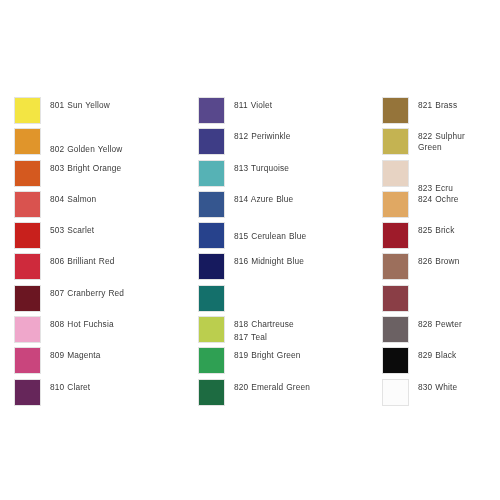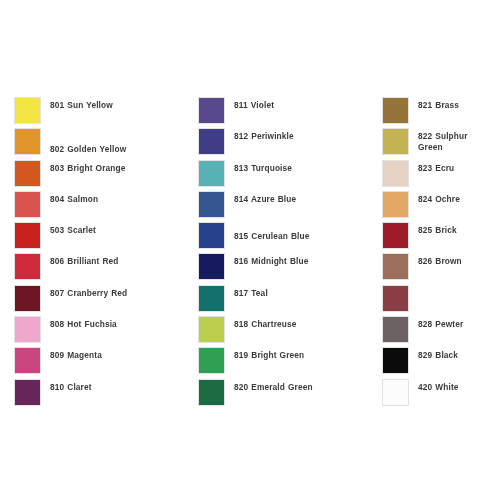--- a/index.html
+++ b/index.html
@@ -25,21 +25,20 @@
   }
   .col-0 { left: 14px;  width: 172px; }
   .col-1 { left: 198px; width: 172px; }
   .col-2 { left: 382px; width: 104px; }
 
   .row {
     position: relative;
     height: 31.3px;
     display: flex;
     align-items: flex-start;
-    font-weight: bold;
   }
   .swatch {
     width: 27px;
     height: 27px;
     flex: 0 0 27px;
     border: 1px solid #e3e3e3;
     box-sizing: border-box;
   }
   .label {
     margin-left: 9px;
@@ -121,21 +120,21 @@
       <div class="row">
         <div class="swatch" style="border-color: rgb(227, 227, 227); background-color: rgb(39, 66, 140);"></div>
         <div class="label" style="color: rgb(58, 58, 58); margin-top: 6px;">815 Cerulean Blue</div>
       </div>
       <div class="row">
         <div class="swatch" style="border-color: rgb(227, 227, 227); background-color: rgb(22, 26, 94);"></div>
         <div class="label" style="color: rgb(58, 58, 58);">816 Midnight Blue</div>
       </div>
       <div class="row">
         <div class="swatch" style="border-color: rgb(227, 227, 227); background-color: rgb(20, 112, 107);"></div>
-        <div class="label" style="color: rgb(58, 58, 58);">817 Teal</div>
+        <div class="label" style="color: rgb(58, 58, 58); margin-top: 44px;">817 Teal</div>
       </div>
       <div class="row">
         <div class="swatch" style="border-color: rgb(227, 227, 227); background-color: rgb(187, 206, 78);"></div>
         <div class="label" style="color: rgb(58, 58, 58);">818 Chartreuse</div>
       </div>
       <div class="row">
         <div class="swatch" style="border-color: rgb(227, 227, 227); background-color: rgb(47, 160, 83);"></div>
         <div class="label" style="color: rgb(58, 58, 58);">819 Bright Green</div>
       </div>
       <div class="row">
@@ -147,21 +146,21 @@
       <div class="row">
         <div class="swatch" style="border-color: rgb(227, 227, 227); background-color: rgb(149, 116, 58);"></div>
         <div class="label" style="color: rgb(58, 58, 58);">821 Brass</div>
       </div>
       <div class="row">
         <div class="swatch" style="border-color: rgb(227, 227, 227); background-color: rgb(196, 179, 82);"></div>
         <div class="label" style="color: rgb(58, 58, 58);">822 Sulphur Green</div>
       </div>
       <div class="row">
         <div class="swatch" style="border-color: rgb(227, 227, 227); background-color: rgb(231, 211, 195);"></div>
-        <div class="label" style="color: rgb(58, 58, 58);">823 Ecru</div>
+        <div class="label" style="color: rgb(58, 58, 58); margin-top: 20px;">823 Ecru</div>
       </div>
       <div class="row">
         <div class="swatch" style="border-color: rgb(227, 227, 227); background-color: rgb(224, 168, 99);"></div>
         <div class="label" style="color: rgb(58, 58, 58);">824 Ochre</div>
       </div>
       <div class="row">
         <div class="swatch" style="border-color: rgb(227, 227, 227); background-color: rgb(158, 27, 42);"></div>
         <div class="label" style="color: rgb(58, 58, 58);">825 Brick</div>
       </div>
       <div class="row">
@@ -174,16 +173,16 @@
       <div class="row">
         <div class="swatch" style="border-color: rgb(227, 227, 227); background-color: rgb(107, 97, 99);"></div>
         <div class="label" style="color: rgb(58, 58, 58);">828 Pewter</div>
       </div>
       <div class="row">
         <div class="swatch" style="border-color: rgb(227, 227, 227); background-color: rgb(11, 11, 11);"></div>
         <div class="label" style="color: rgb(58, 58, 58);">829 Black</div>
       </div>
       <div class="row">
         <div class="swatch" style="border-color: rgb(227, 227, 227); background-color: rgb(252, 252, 252);"></div>
-        <div class="label" style="color: rgb(58, 58, 58);">420 White</div>
+        <div class="label" style="color: rgb(58, 58, 58);">830 White</div>
       </div>
     </div>
   </div>
 
 </body></html>

